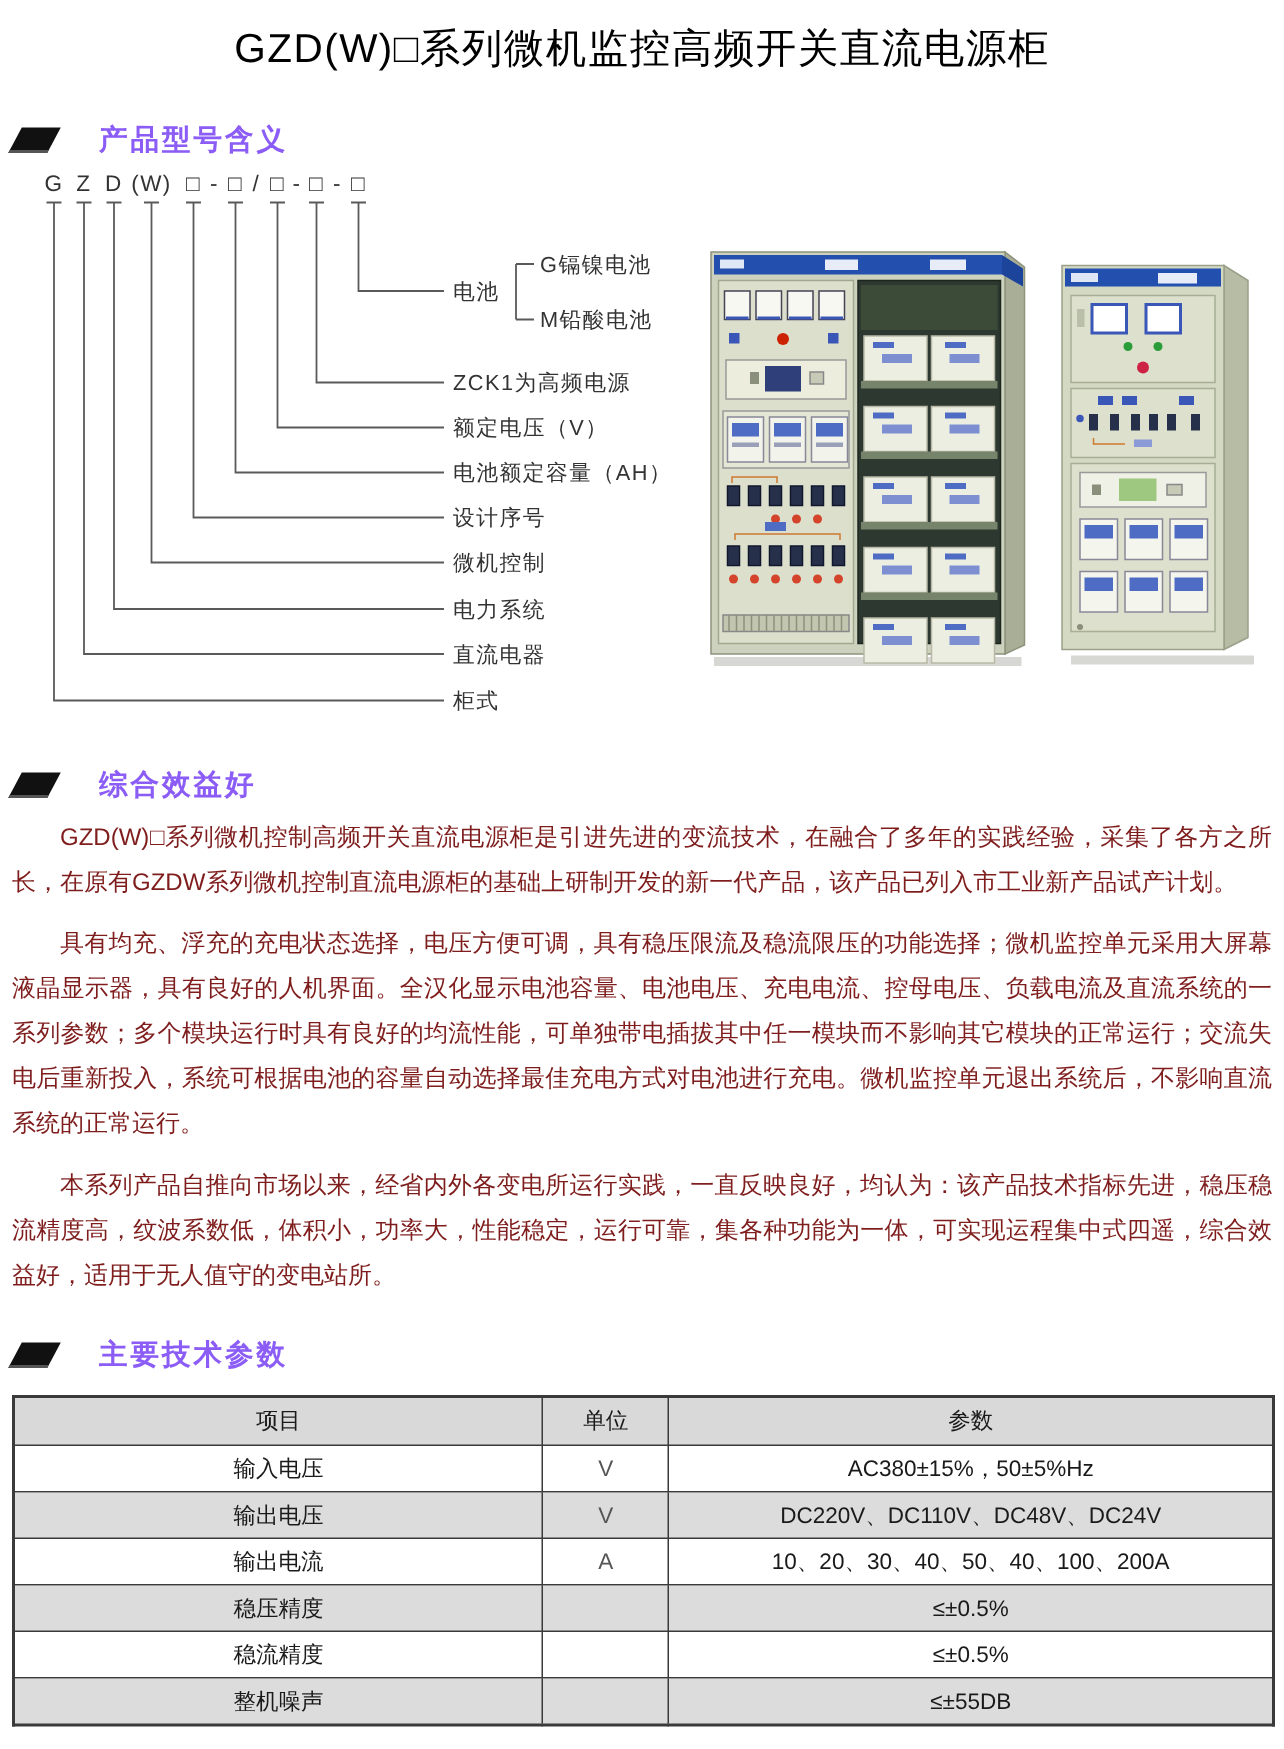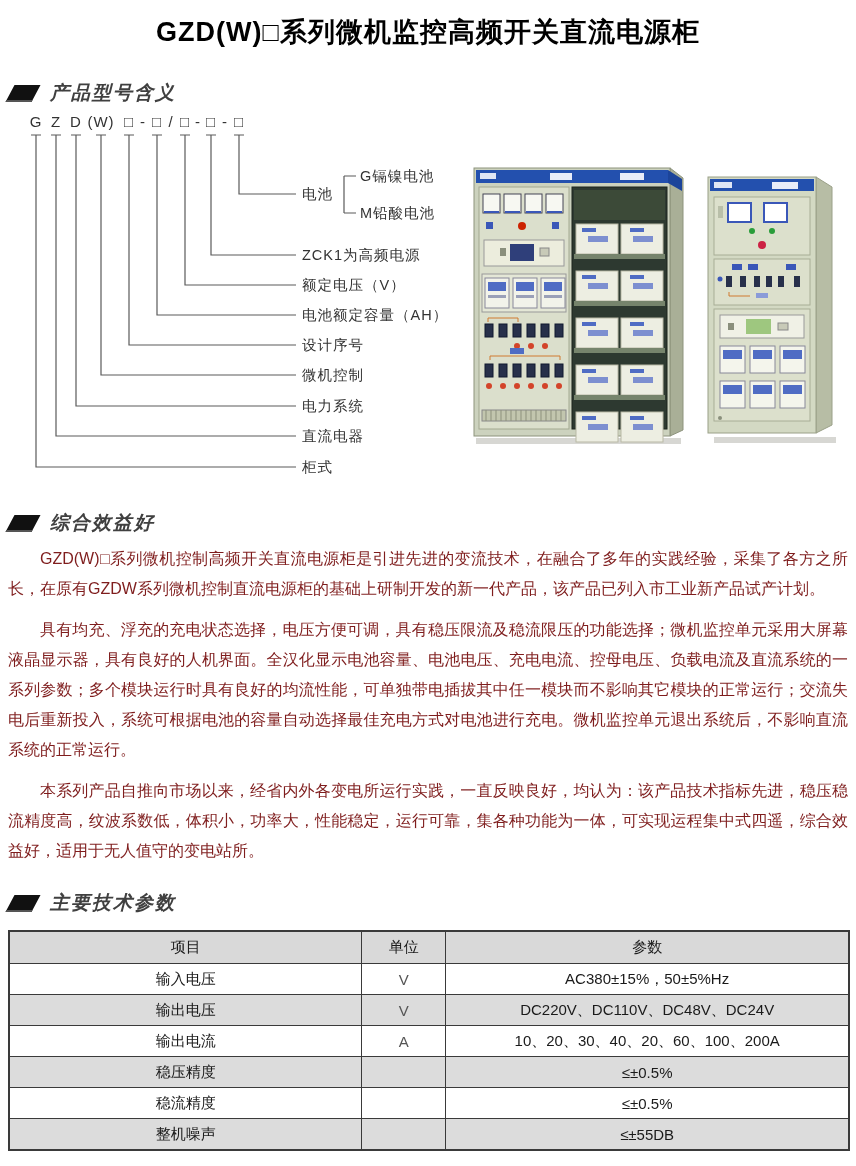--- a/index.html
+++ b/index.html
@@ -9,39 +9,39 @@
     margin:0 auto;
     background:#ffffff;
     font-family:"Liberation Sans","DejaVu Sans",sans-serif;
     color:#1a1a1a;
     overflow:hidden;
   }
   .page-title{
     margin:14px 0 0 0;
     text-align:center;
     font-size:27px;
-    font-weight:bold;
+    font-weight:normal;
     letter-spacing:1px;
     color:#000;
   }
   .section-header{
     display:flex;align-items:center;gap:14px;
     margin:30px 0 0 10px;
     height:26px;
   }
   .section-header.tight{margin-top:10px;}
   .marker{
     width:26px;height:15px;
     background:#111;
     transform:skewX(-28deg);
     border-bottom:2px solid #555;
     flex:0 0 auto;
   }
   .section-header h2{
-    margin:0;font-size:19px;font-weight:bold;color:#404040;letter-spacing:2px;font-style:italic;
+    margin:16px;font-size:19px;font-weight:bold;color:#8b5cf6;letter-spacing:2px;
   }
   .model-area{
     position:relative;
     height:392px;
     margin-top:2px;
   }
   .model-diagram{position:absolute;left:26px;top:2px;}
   .model-diagram text{fill:#333;}
   .model-diagram .code-char{font-size:15px;letter-spacing:1px;}
   .model-diagram .diagram-label{font-size:14.5px;letter-spacing:1px;}
@@ -357,21 +357,21 @@
         <td>AC380±15%，50±5%Hz</td>
       </tr>
       <tr>
         <td>输出电压</td>
         <td class="unit-cell">V</td>
         <td>DC220V、DC110V、DC48V、DC24V</td>
       </tr>
       <tr>
         <td>输出电流</td>
         <td class="unit-cell">A</td>
-        <td>10、20、30、40、20、60、100、200A</td>
+        <td>10、20、30、40、50、40、100、200A</td>
       </tr>
       <tr>
         <td>稳压精度</td>
         <td class="unit-cell"></td>
         <td>≤±0.5%</td>
       </tr>
       <tr>
         <td>稳流精度</td>
         <td class="unit-cell"></td>
         <td>≤±0.5%</td>

